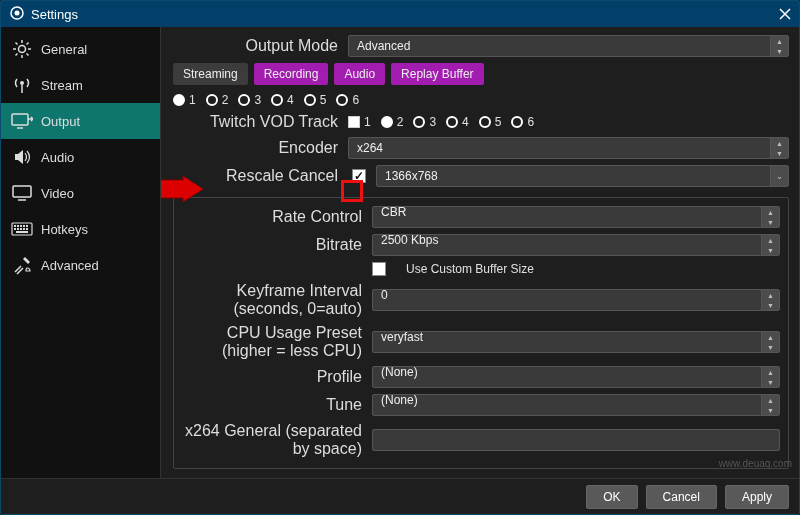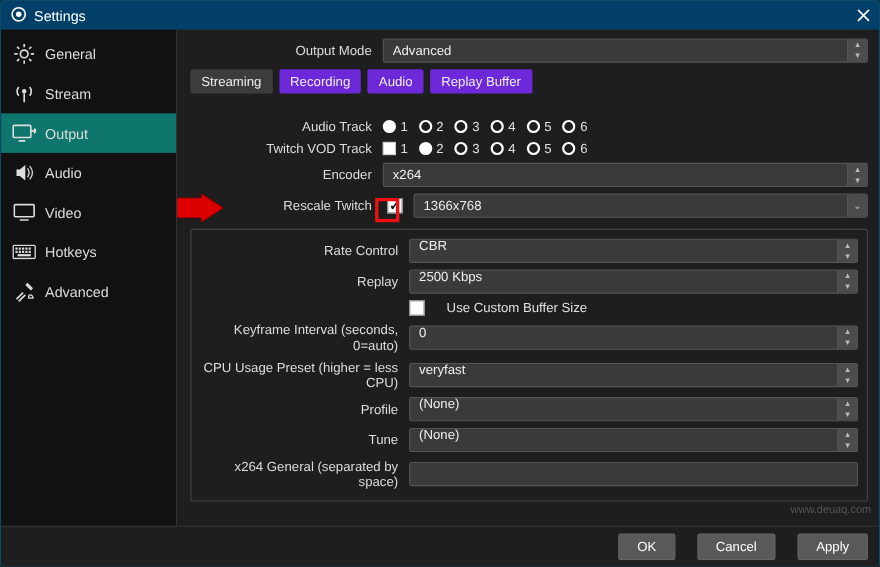--- a/index.html
+++ b/index.html
@@ -56,21 +56,21 @@
   }
   .row {
     display: flex; align-items: center;
     margin-bottom: 6px;
   }
   .label {
     width: 175px;
     text-align: right;
     padding-right: 10px;
     color: #ddd;
-    font-size: 12px;
+    font-size: 16px;
     flex-shrink: 0;
   }
   .ctrl {
     flex: 1;
   }
   .dropdown {
     background: #3a3a3a;
     border: 1px solid #555;
     border-radius: 2px;
     height: 22px;
@@ -81,24 +81,24 @@
     font-size: 12px;
   }
   .dropdown .spinner {
     position: absolute; right: 0; top: 0; bottom: 0; width: 18px;
     background: #4c4c4c;
     border-left: 1px solid #555;
     display: flex; flex-direction: column;
   }
   .dropdown .spinner .arr { flex:1; display:flex;align-items:center;justify-content:center; font-size:7px; color:#bbb; line-height:1;}
   .tabs {
-    display: flex; gap: 6px; margin: 6px 0 23px 0;
+    display: flex; gap: 6px; margin: 6px 0 8px 0;
   }
   .tab {
-    background: #6d28d9; color:#eee; padding: 4px 10px; border-radius: 2px;
+    background: #a21caf; color:#eee; padding: 4px 10px; border-radius: 2px;
     font-size: 12px;
   }
   .tab.active { background: #3c3c3c; }
   .radio-row {
     display: flex; align-items: center; gap: 10px;
   }
   .radio { display:flex; align-items:center; gap:4px; }
   .radio .bullet {
     width: 12px; height: 12px; border-radius: 50%;
     border: 2px solid #fff;
@@ -134,21 +134,21 @@
     color: #eee;
     padding: 0 22px 11px 8px;
     position: relative;
     display:flex;align-items:center;
     font-size:12px;
   }
   .textinput { padding: 0 8px; }
   .footer {
     height: 36px;
     display: flex; align-items:center; justify-content:flex-end;
-    gap: 20px;
+    gap: 8px;
     padding: 0 10px;
     background: #1e1e1e;
     border-top: 1px solid #333;
   }
   .btn {
     background: #595959; color:#fff;
     border: 1px solid #666;
     border-radius: 2px;
     padding: 4px 16px;
     font-size: 12px;
@@ -292,21 +292,20 @@
       </div>
 
       <div class="tabs">
         <div class="tab active"><span>Streaming</span></div>
         <div class="tab"><span>Recording</span></div>
         <div class="tab"><span>Audio</span></div>
         <div class="tab"><span>Replay Buffer</span></div>
       </div>
 
       <div class="row">
-        <div class="label">Audio Track</div>
         <div class="ctrl radio-row">
           <div class="radio selected">
               <span class="bullet"></span>
               <span>1</span>
             </div>
           <div class="radio">
               <span class="bullet"></span>
               <span>2</span>
             </div>
           <div class="radio">
@@ -365,21 +364,21 @@
             <span>x264</span>
             <div class="spinner">
                 <div class="arr">▲</div>
                 <div class="arr">▼</div>
               </div>
           </div>
         </div>
       </div>
 
       <div class="row">
-        <div class="label">Rescale Twitch</div>
+        <div class="label">Rescale Cancel</div>
         <div style="width:22px; display:flex; justify-content:center;">
           <span class="checkbox checked"></span>
         </div>
         <div class="ctrl" style="margin-left:6px;">
           <div class="dropdown">
             <span>1366x768</span>
             <div class="spinner" style="flex-direction:row;align-items:center;justify-content:center;">
                 <div class="arr" style="font-size:9px;">⌄</div>
               </div>
           </div>
@@ -398,21 +397,21 @@
               <div class="dropdown">
                 <span>CBR</span>
                 <div class="spinner">
                   <div class="arr">▲</div>
                   <div class="arr">▼</div>
                 </div>
               </div>
             </div>
         </div>
         <div class="row">
-          <div class="label">Replay</div>
+          <div class="label">Bitrate</div>
           <div class="ctrl">
               <div class="dropdown">
                 <span>2500 Kbps</span>
                 <div class="spinner">
                   <div class="arr">▲</div>
                   <div class="arr">▼</div>
                 </div>
               </div>
             </div>
         </div>

